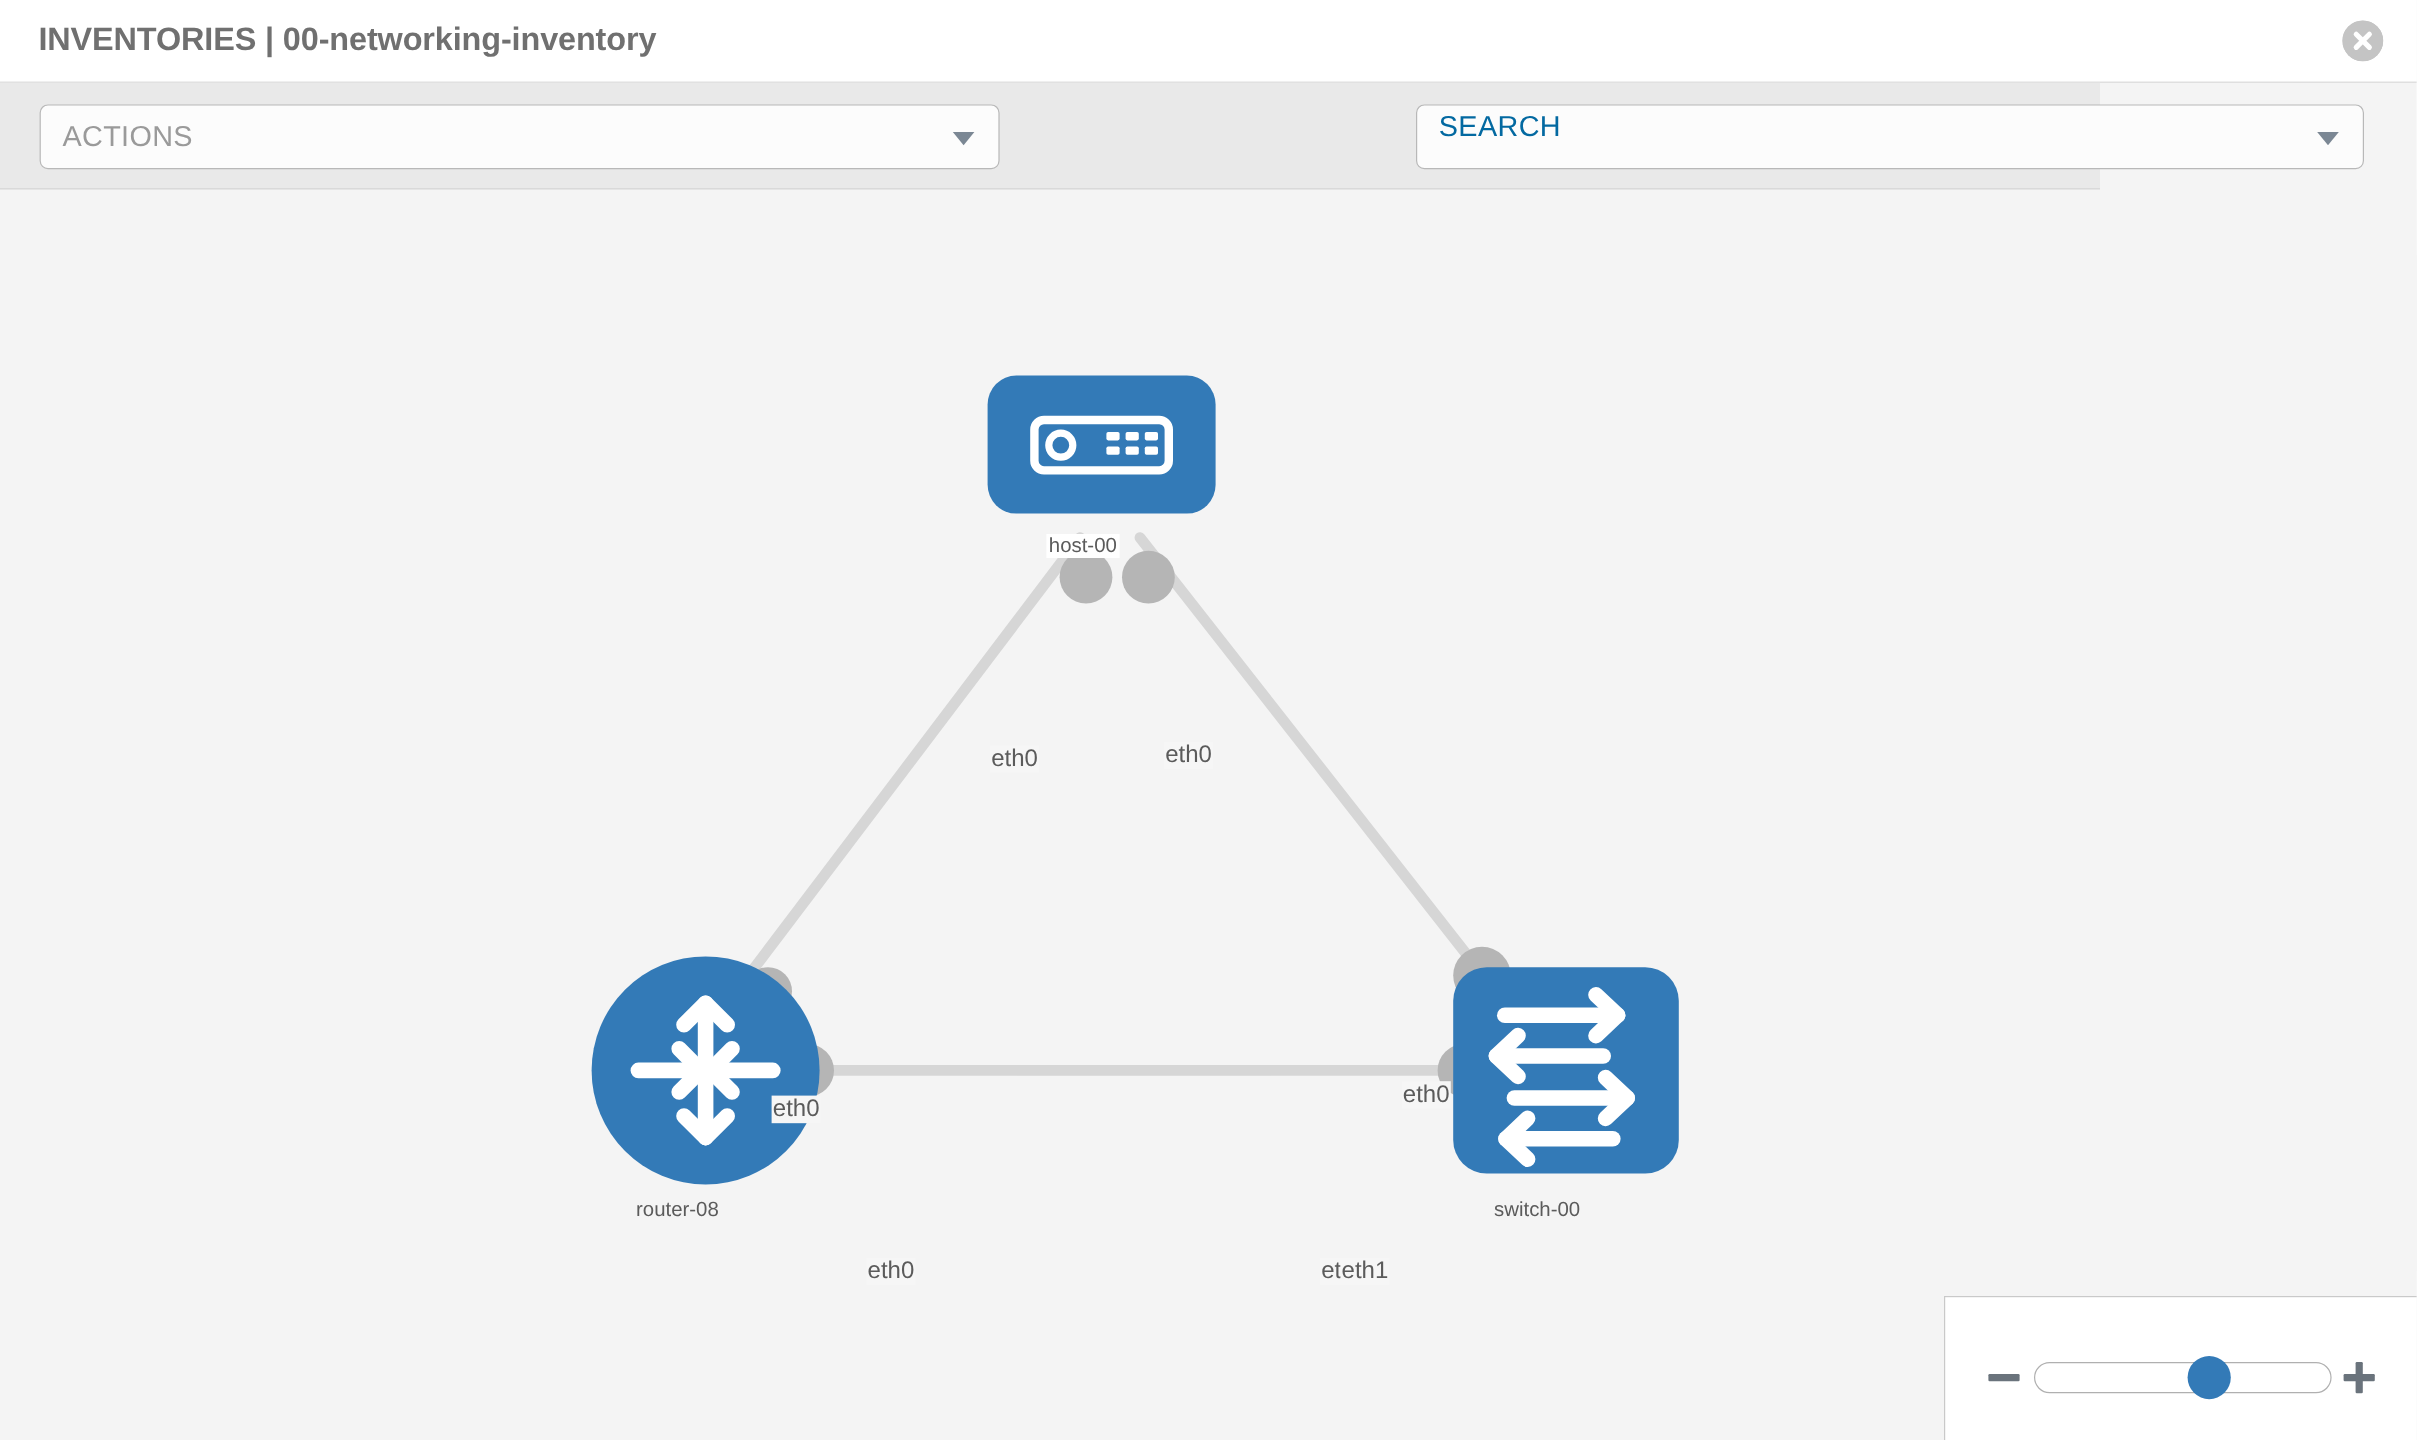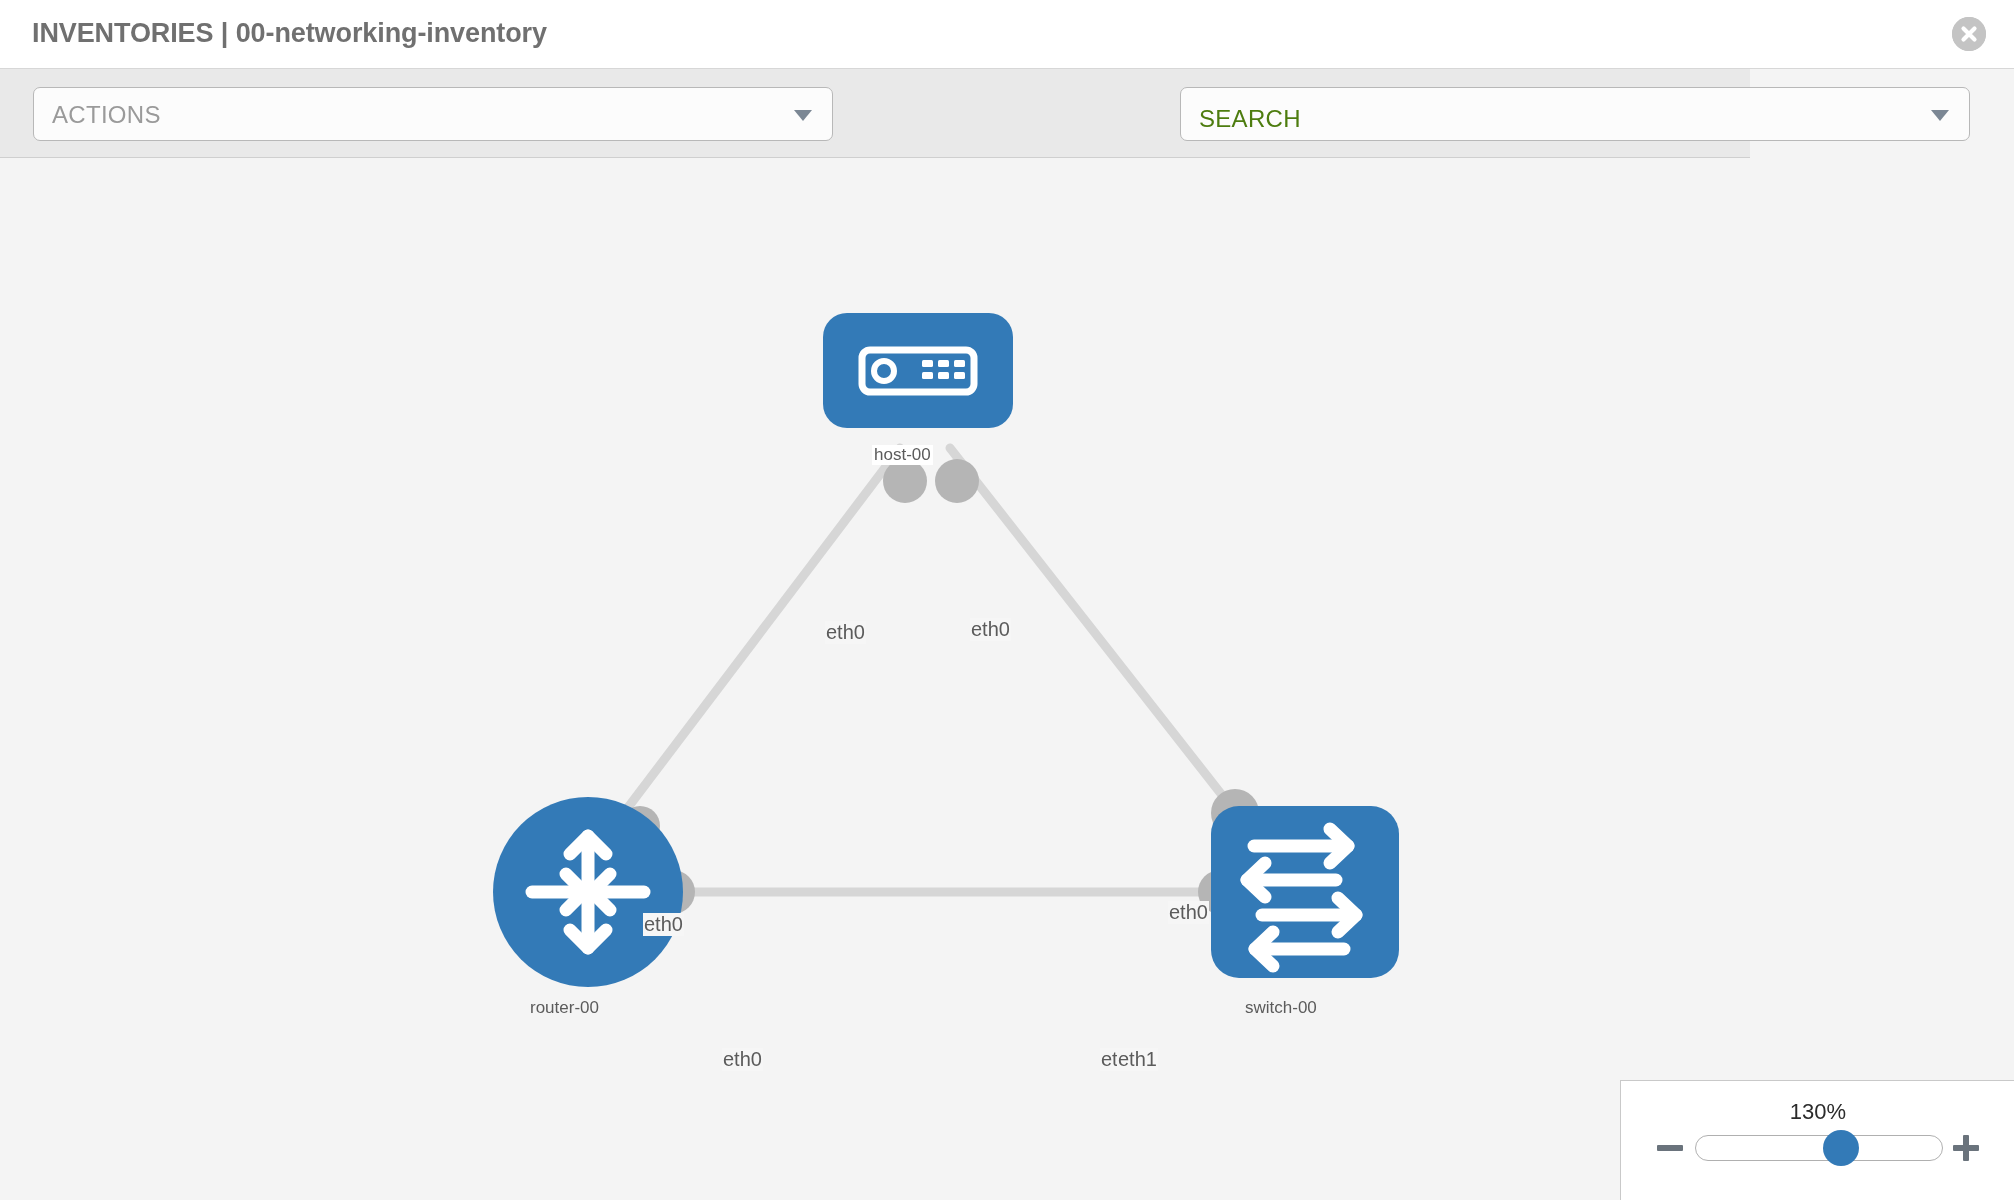--- a/index.html
+++ b/index.html
@@ -110,23 +110,23 @@
     height: 54px;
     background: #fcfcfc;
     border: 1px solid #b8b8b8;
     border-radius: 7px;
     box-sizing: border-box;
     cursor: text;
   }
   .search-select .label {
     position: absolute;
     left: 18px;
-    top: 17px;
+    top: 4px;
     font-size: 24px;
-    color: #4d7c0f;
+    color: #0369a1;
     letter-spacing: 0.3px;
   }
 
   
   .canvas {
     position: absolute;
     left: 0; top: 158px;
     width: 2014px;
     height: 1042px;
     background: #f4f4f4;
@@ -343,26 +343,25 @@
 
     <div class="iface-label" style="left:825px; top:443px;">eth0</div>
     <div class="iface-label" style="left:970px; top:440px;">eth0</div>
     <div class="iface-label" style="left:643px; top:735px;">eth0</div>
     <div class="iface-label" style="left:1168px; top:723px;">eth0</div>
     <div class="iface-label" style="left:722px; top:870px;">eth0</div>
     <div class="iface-label" style="left:1100px; top:870px;">eth</div>
     <div class="iface-label" style="left:1117px; top:870px;">eth1</div>
 
     <div class="node-label" style="left:872px; top:287px; background:#ffffff;">host-00</div>
-    <div class="node-label" style="left:528px; top:840px;">router-00</div>
+    <div class="node-label" style="left:528px; top:840px;">router-08</div>
     <div class="node-label" style="left:1243px; top:840px;">switch-00</div>
   </div>
 
   <div class="zoom-panel">
-    <div class="zoom-pct">130%</div>
     <div class="zoom-minus"></div>
     <div class="zoom-track">
       <div class="zoom-thumb" id="zoom-thumb" style="left: 127.2px;"></div>
     </div>
     <div class="zoom-plus"></div>
   </div>
 
 </div>
 
 </body></html>

